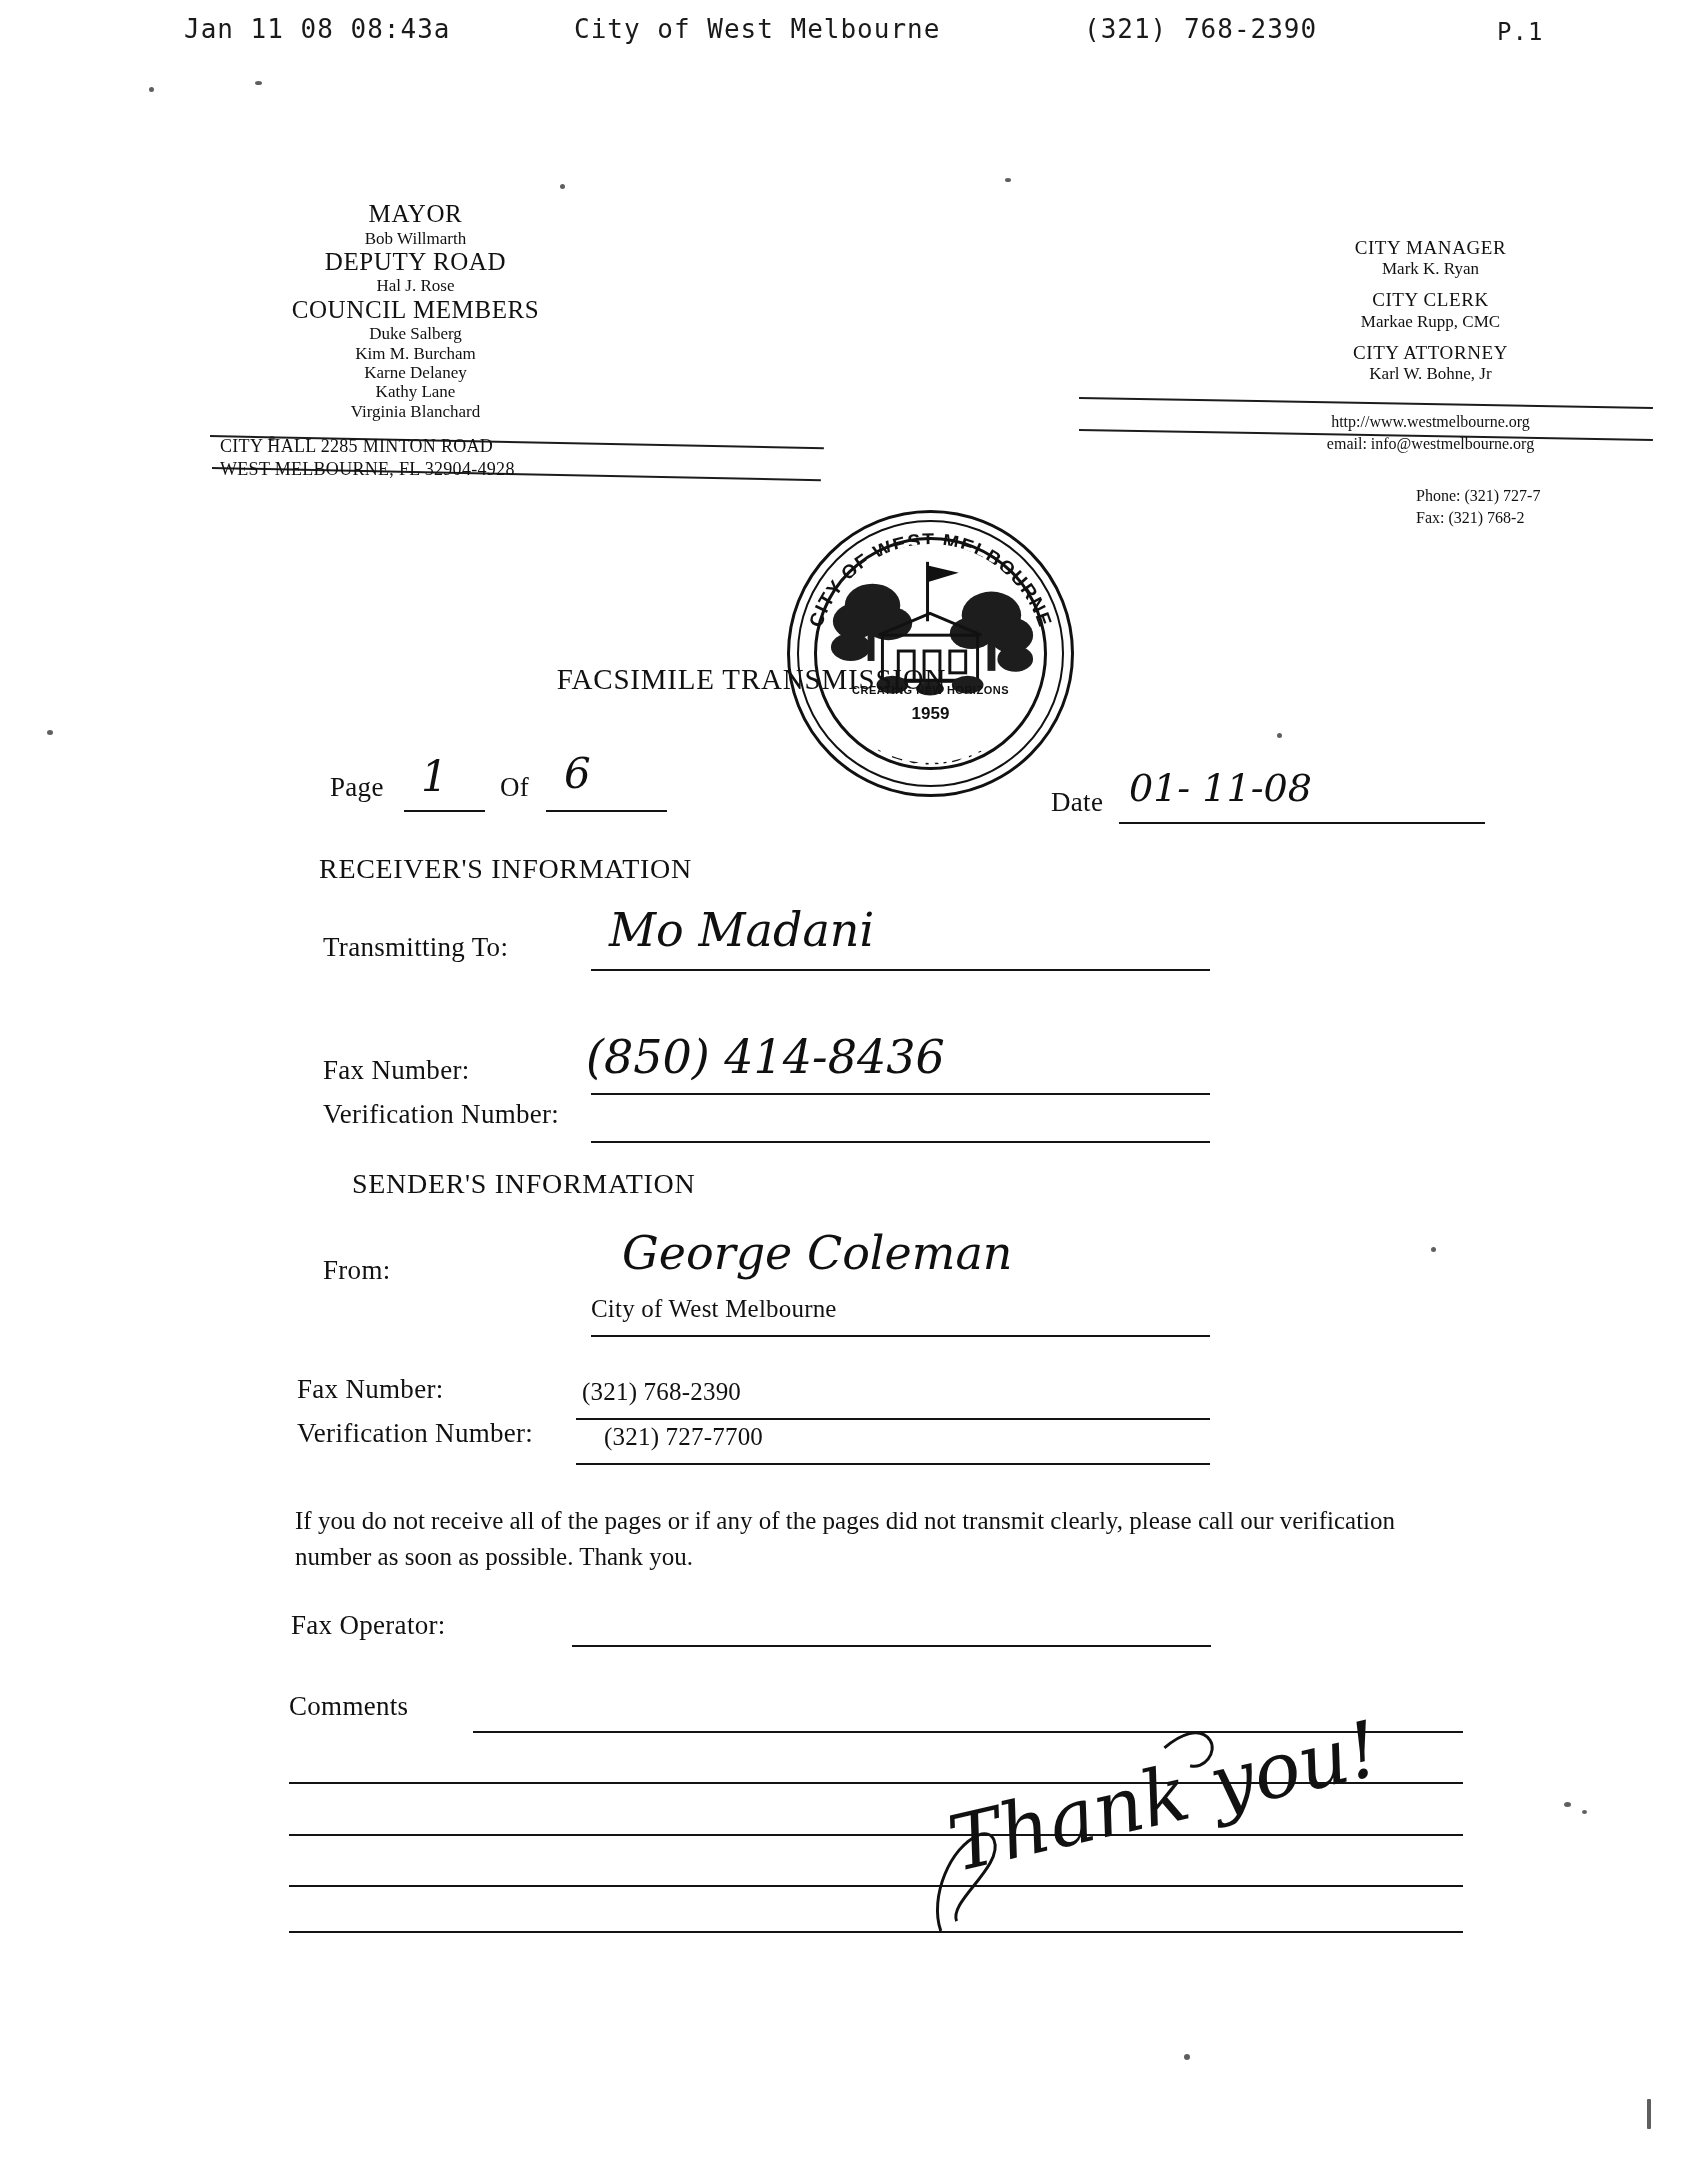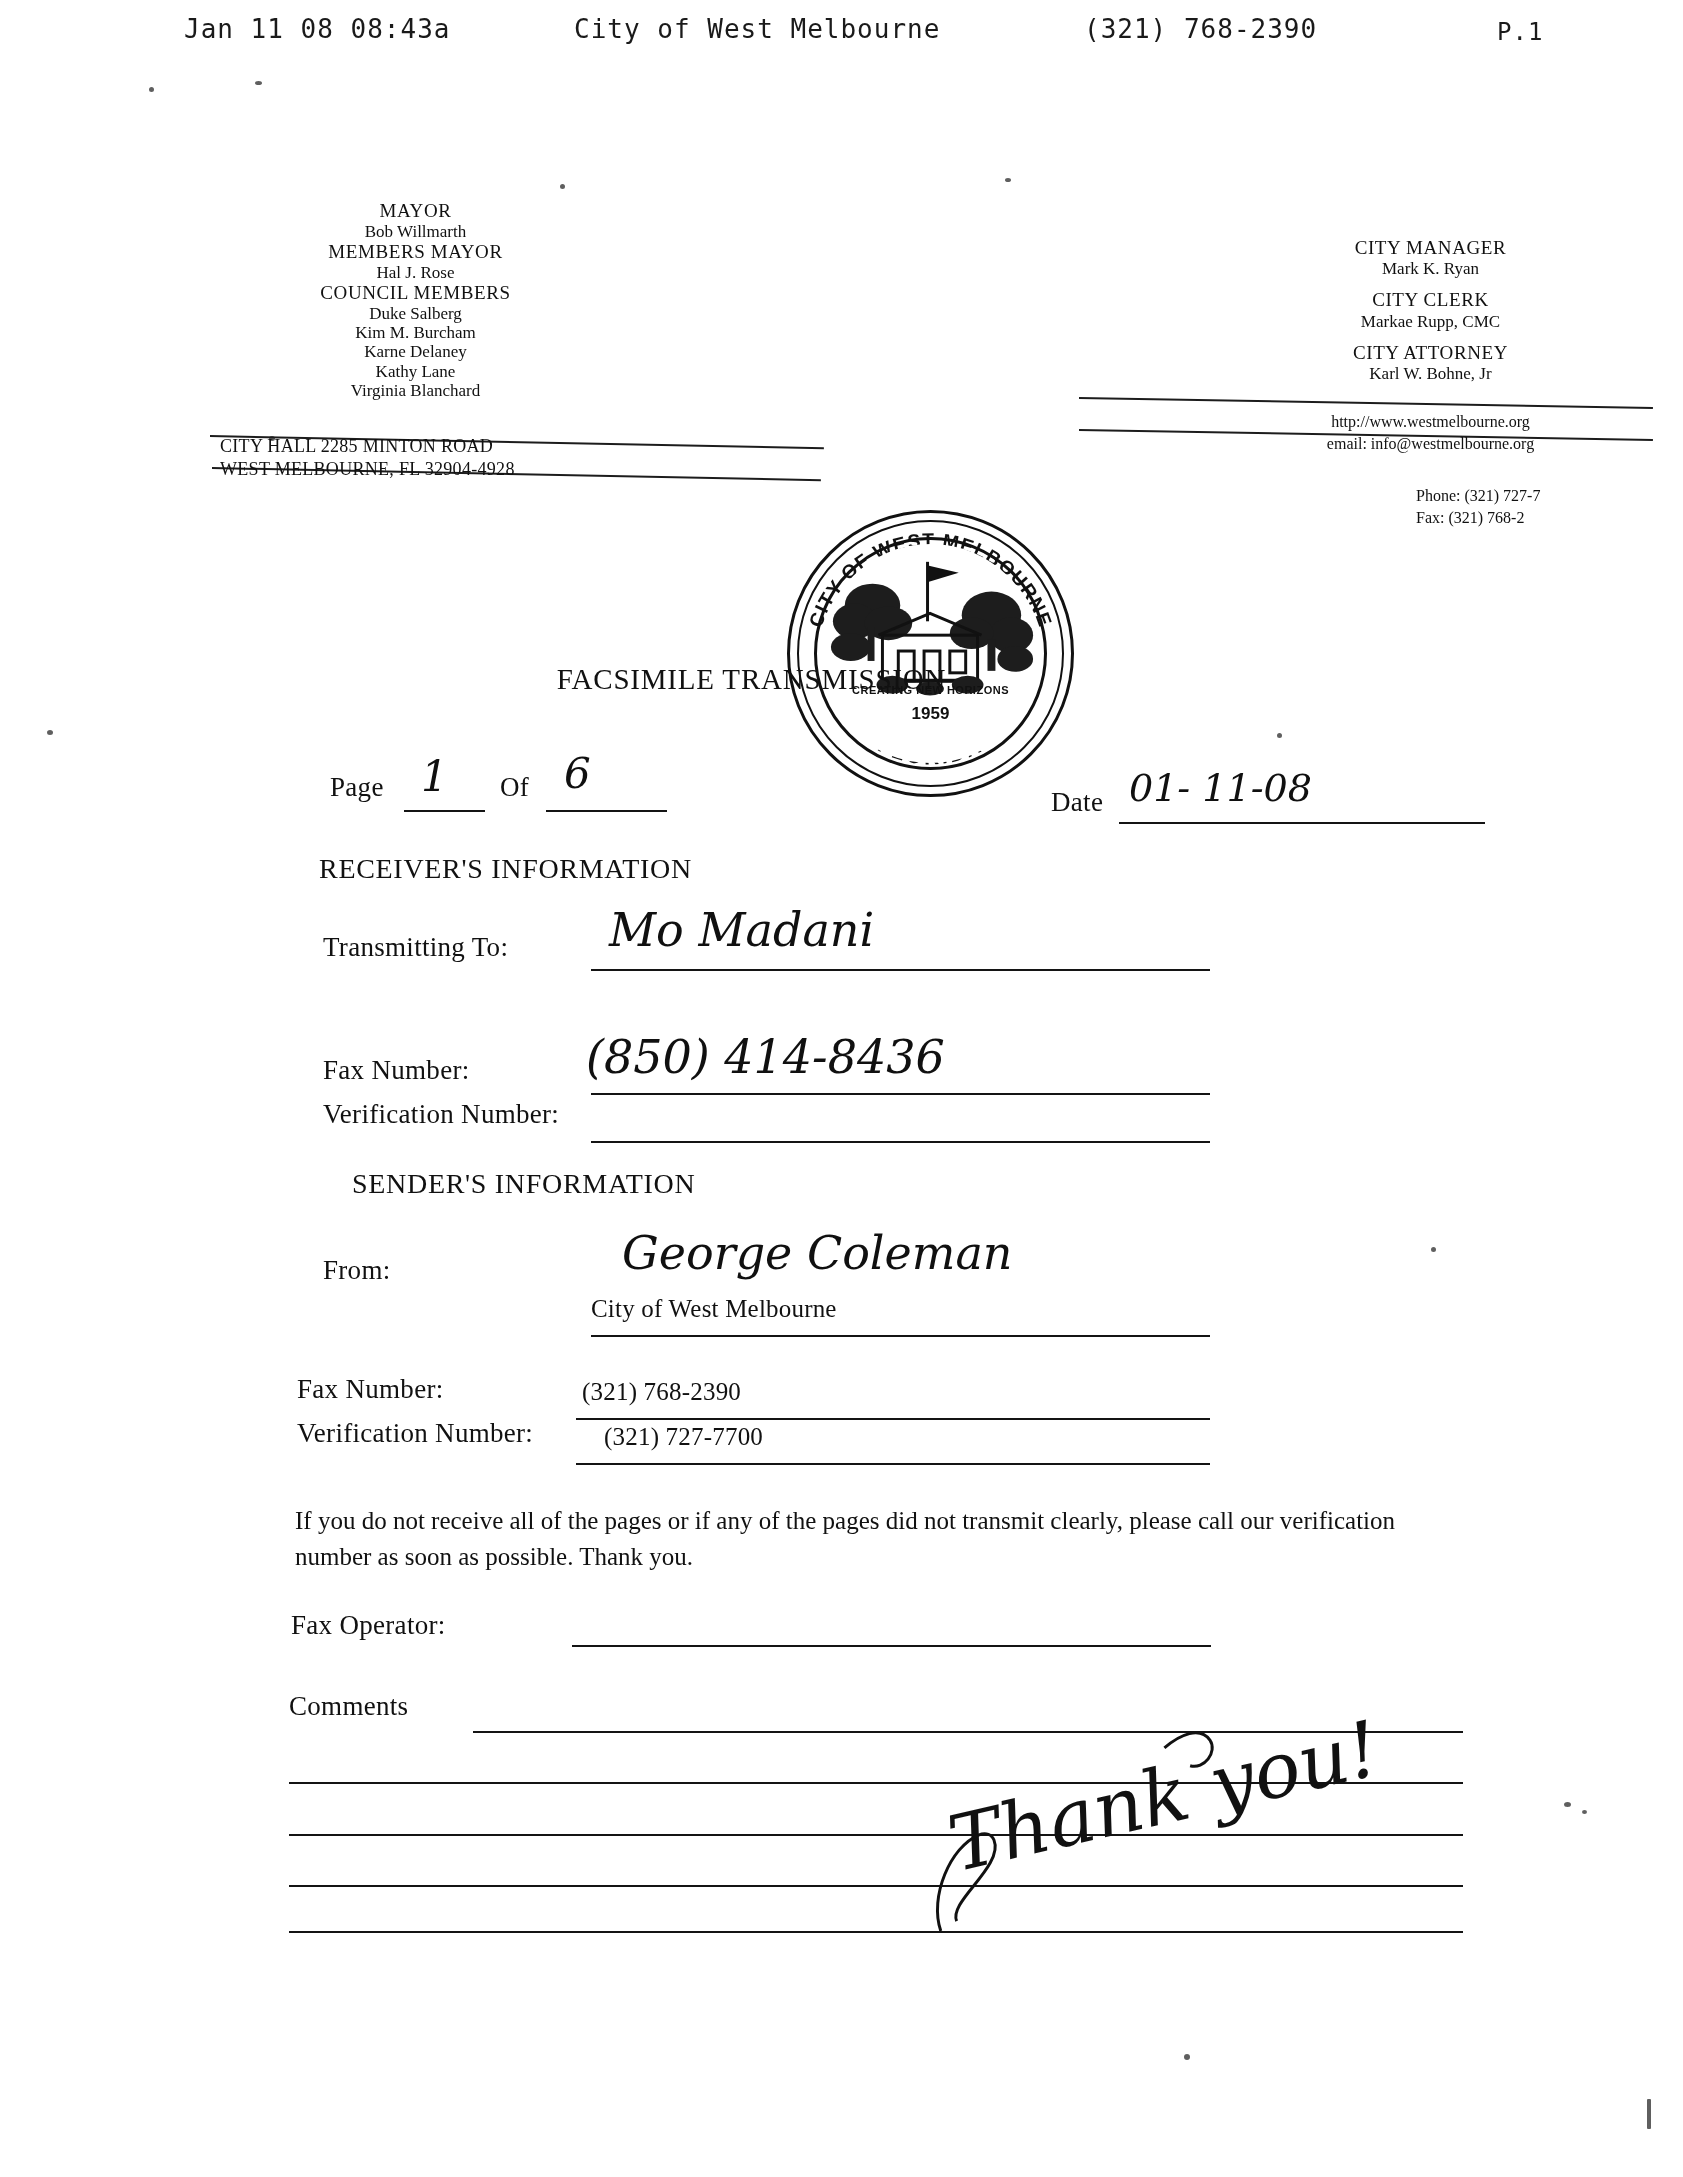--- a/index.html
+++ b/index.html
@@ -60,21 +60,21 @@
   }
   .lh-left {
     position: absolute;
     left: 252px;
     top: 17px;
     width: 327px;
     text-align: center;
     line-height: 1.14;
   }
   .lh-left .ttl {
-    font-size: 19px;
+    font-size: 25px;
     letter-spacing: 0.6px;
   }
   .lh-left .nm {
     font-size: 17px;
   }
   .lh-addr {
     position: absolute;
     left: 220px;
     top: 252px;
     font-size: 18px;
@@ -258,21 +258,21 @@
 <div class="letterhead">
 
   <div class="rule" style="left:210px;top:252px;width:614px;transform:rotate(1.15deg);"></div>
   <div class="rule" style="left:212px;top:284px;width:609px;transform:rotate(1.15deg);"></div>
   <div class="rule" style="left:1079px;top:214px;width:574px;transform:rotate(1.0deg);"></div>
   <div class="rule" style="left:1079px;top:246px;width:574px;transform:rotate(1.0deg);"></div>
 
   <div class="lh-left">
     <div class="ttl">MAYOR</div>
     <div class="nm">Bob Willmarth</div>
-    <div class="ttl">MEMBERS MAYOR</div>
+    <div class="ttl">DEPUTY ROAD</div>
     <div class="nm">Hal J. Rose</div>
     <div class="ttl">COUNCIL MEMBERS</div>
     <div class="nm">Duke Salberg</div>
     <div class="nm">Kim M. Burcham</div>
     <div class="nm">Karne Delaney</div>
     <div class="nm">Kathy Lane</div>
     <div class="nm">Virginia Blanchard</div>
   </div>
 
   <div class="lh-addr">

